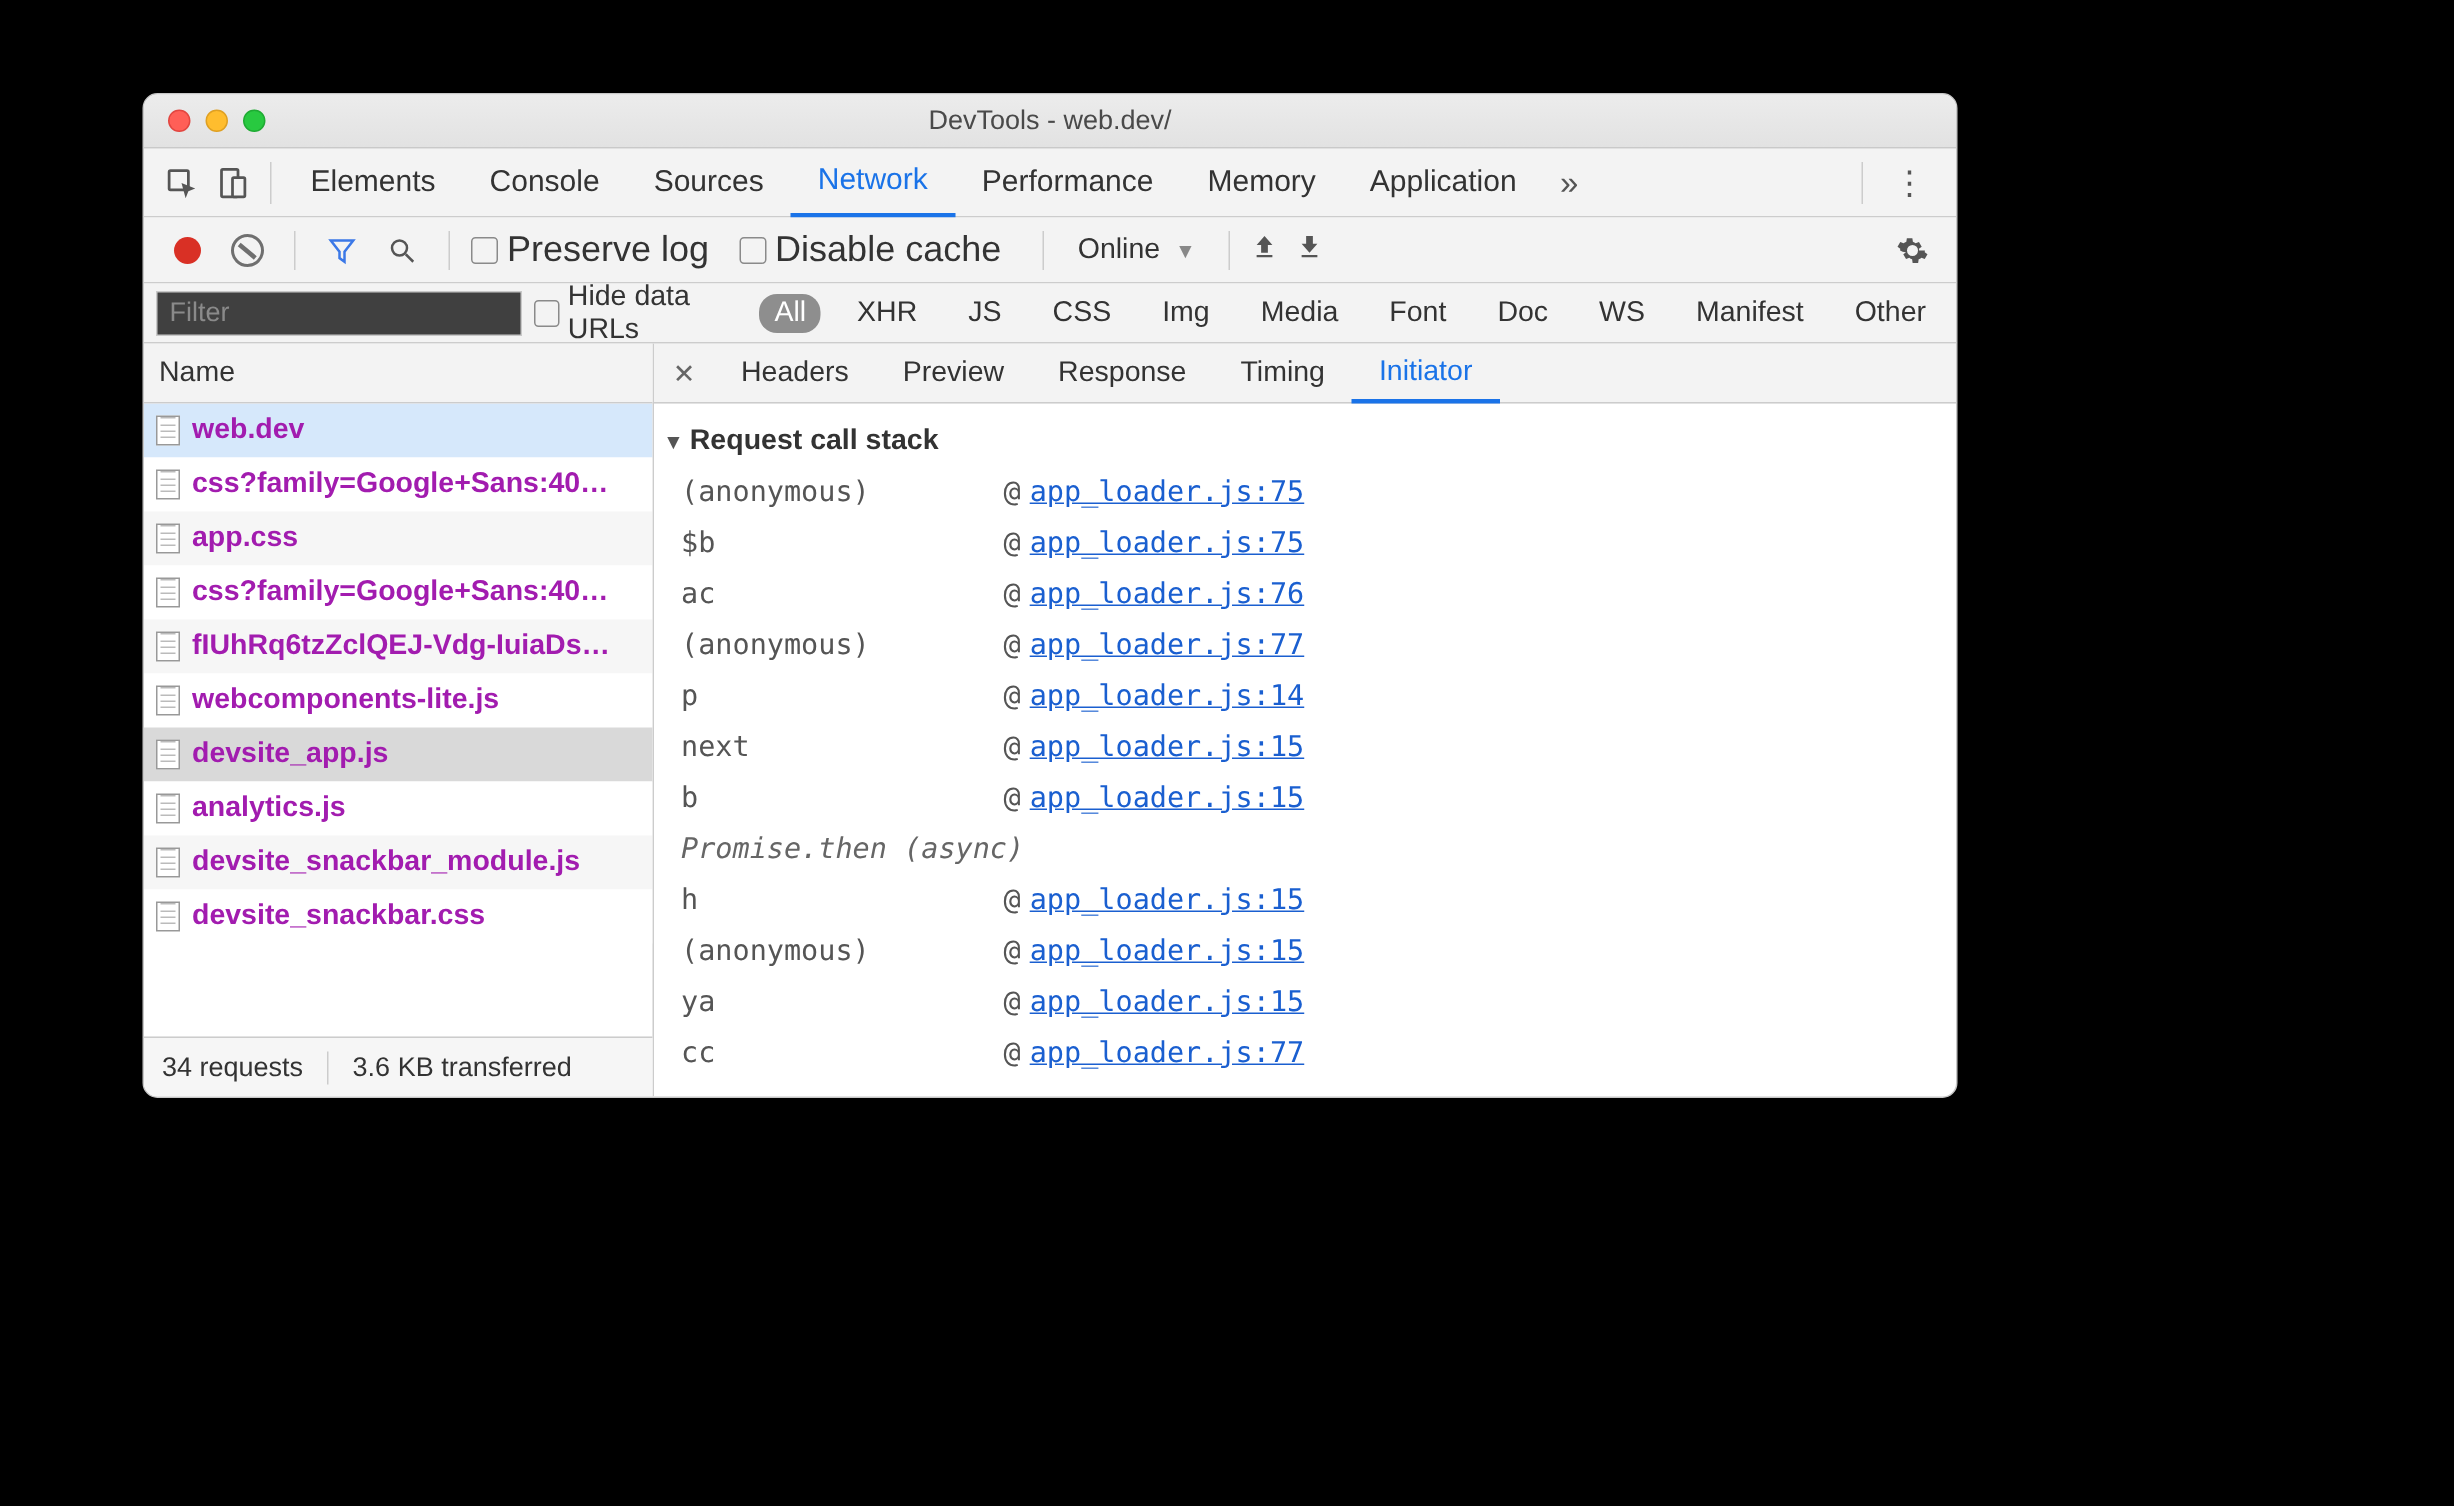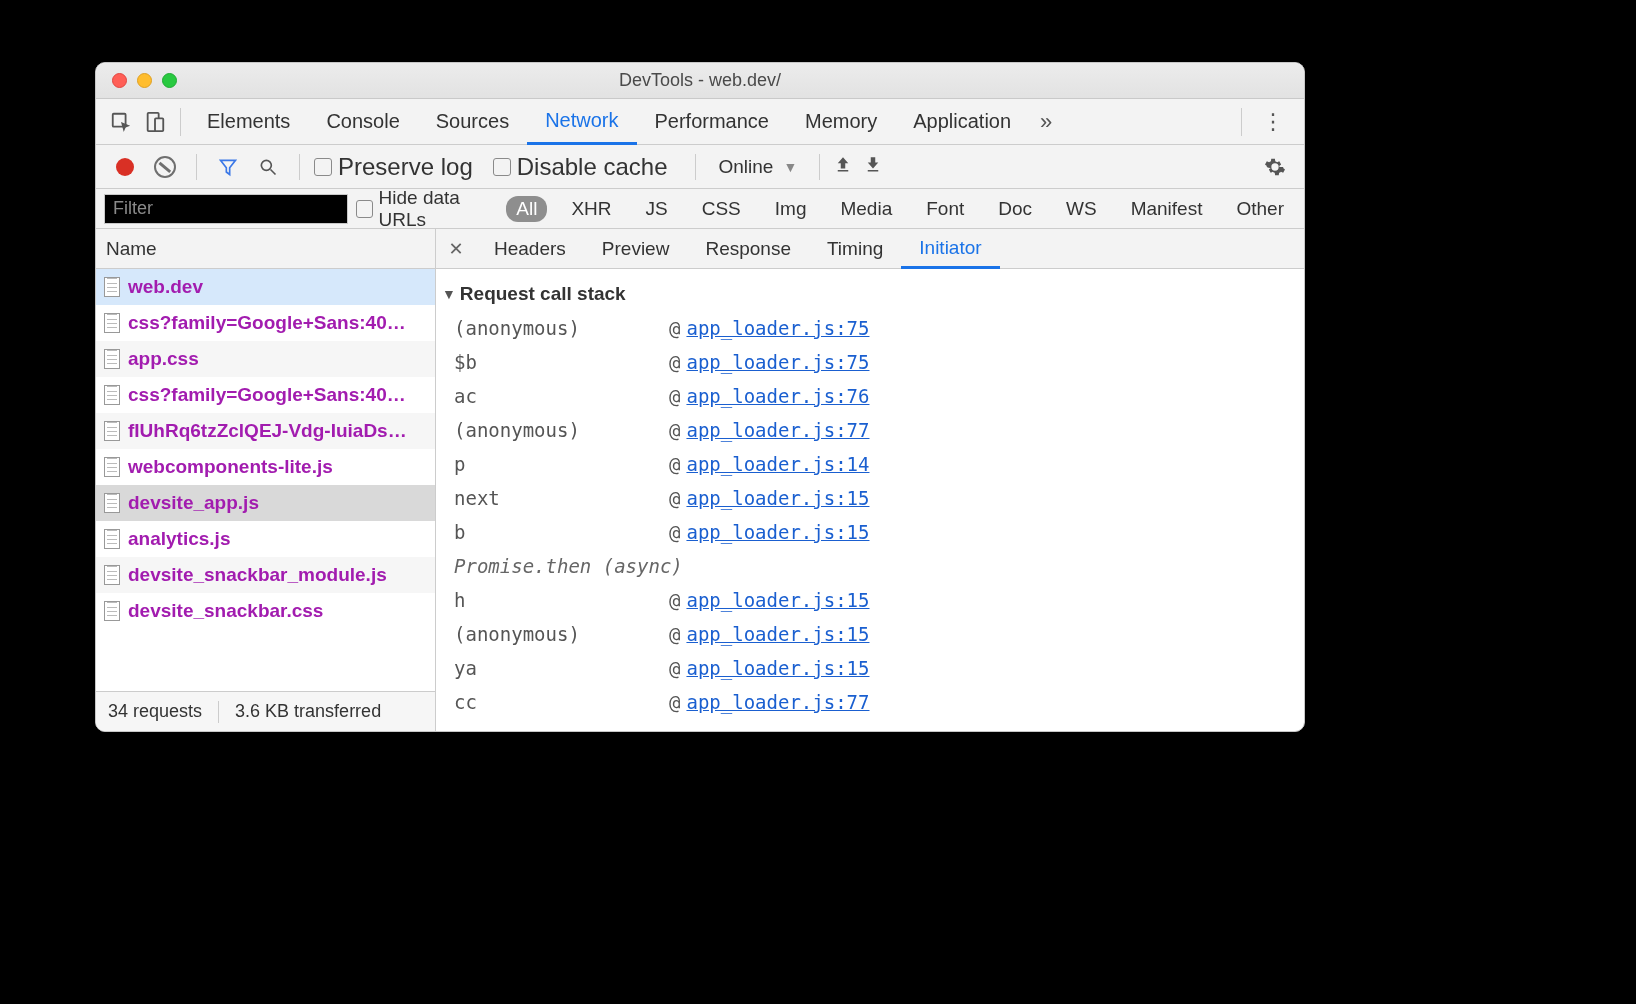--- a/index.html
+++ b/index.html
@@ -110,21 +110,21 @@
   .caret{color:#888;font-size:14px;}
   .updown{display:flex;gap:12px;color:#555;}
   .gear{margin-left:auto;color:#555;}
 
   
   .filter-row{
     height:40px;background:#f3f3f3;border-bottom:1px solid #ccc;
     display:flex;align-items:center;padding-right:10px;
   }
   .filter-input{
-    height:30px;margin:0 8px;border:1px solid #c8c8c8;background:#000000;
+    height:30px;margin:0 8px;border:1px solid #c8c8c8;background:#404040;
     width:270px;padding:0 8px;font-size:18px;color:#333;
     display:flex;align-items:center;
   }
   .filter-input span{color:#8a8a8a;}
   .hide-urls{display:flex;align-items:center;font-size:19px;color:#333;margin-right:8px;}
   .type-pills{display:flex;align-items:center;gap:14px;font-size:19px;color:#333;}
   .pill{padding:2px 10px;border-radius:8px;}
   .pill.active{background:#8e8e8e;color:#fff;border-radius:12px;}
 
   

